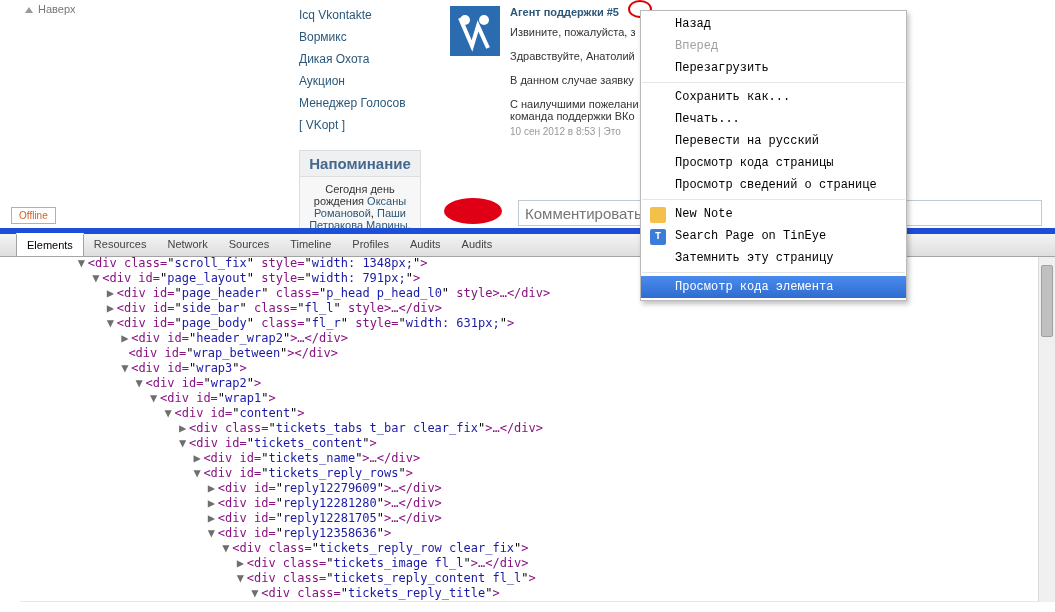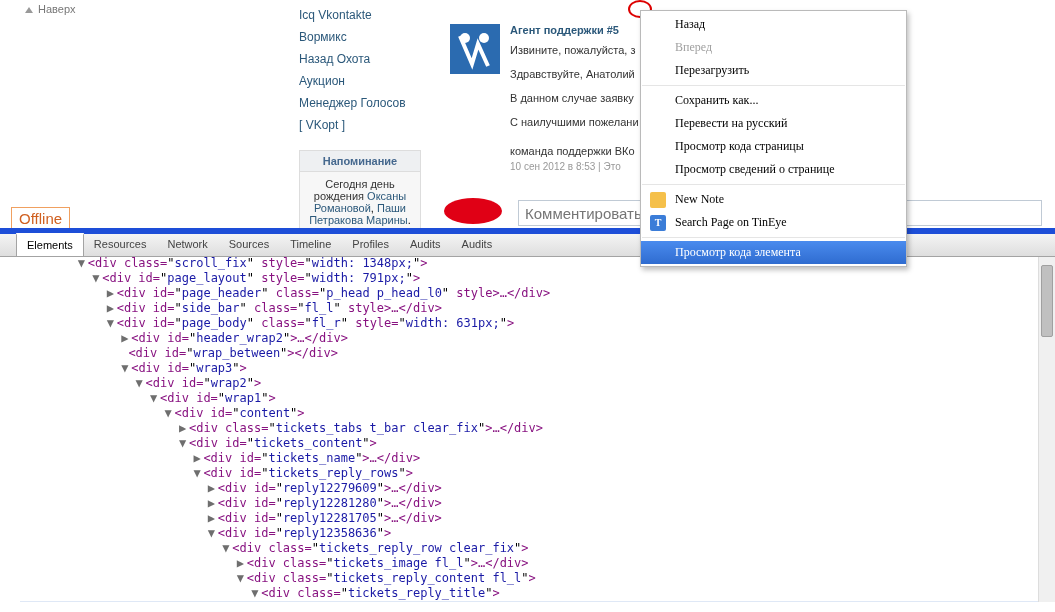--- a/index.html
+++ b/index.html
@@ -1,38 +1,38 @@
 <!DOCTYPE html>
 <html><head>
 <meta charset="utf-8">
 <style>
 html,body{margin:0;padding:0;font-family:Tahoma,Arial,sans-serif;font-size:11px;color:#000;background:#fff;overflow:hidden}
 body{width:1055px;height:612px;position:relative}
 .top-area{height:228px;position:relative;background:#fff}
-.offline-badge{position:absolute;left:11px;top:207px;border:1px solid #f0a060;color:#d06020;padding:2px 7px;font-size:15px;background:#fff}
+.offline-badge{position:absolute;left:11px;top:207px;border:1px solid #f0a060;color:#d06020;padding:2px 7px;font-size:10px;background:#fff}
 .naverkh{position:absolute;left:25px;top:3px;color:#777;font-size:11px}
 .naverkh::before{content:"";display:inline-block;width:0;height:0;border-left:4px solid transparent;border-right:4px solid transparent;border-bottom:6px solid #999;margin-right:5px;vertical-align:middle}
 .sidebar-links{position:absolute;left:299px;top:8px;width:140px}
 .sidebar-links a{display:block;color:#2b587a;text-decoration:none;margin-bottom:8px;font-size:12px}
 .sidebar-links a.bracket{color:#2b587a}
 .remind-box{position:absolute;left:299px;top:150px;width:120px;background:#f7f7f7;border:1px solid #ddd;padding:0 0 7px 0;text-align:center;font-size:11px}
-.remind-box h4{margin:0 0 6px 0;background:#eef0f2;border-bottom:1px solid #ddd;padding:4px 0;font-weight:bold;color:#45688e;font-size:11px}
+.remind-box h4{margin:0 0 6px 0;background:#eef0f2;border-bottom:1px solid #ddd;padding:4px 0;font-weight:bold;color:#45688e;font-size:15px}
 .remind-box span{color:#333}
 .remind-box a{color:#2b587a;text-decoration:none}
-.msg-block{position:absolute;left:450px;top:24px;right:0;display:flex}
+.msg-block{position:absolute;left:450px;top:6px;right:0;display:flex}
 .avatar{width:50px;height:50px;background:#2b6bb0;margin-right:10px;position:relative;flex-shrink:0}
 .avatar-inner{position:absolute;width:100%;height:100%}
 .msg-body{flex:1;font-size:11px;color:#333}
 .msg-title{color:#2b587a;font-weight:bold;font-size:11px;margin-bottom:8px}
 .msg-line{margin-bottom:12px;color:#333}
 .msg-meta{color:#999;font-size:10px;margin-top:1px}
 .red-circle{position:absolute;left:628px;top:0;width:20px;height:14px;border:2px solid #d00;border-radius:50%}
 .red-oval{position:absolute;left:444px;top:198px;width:58px;height:26px;background:#e00015;border-radius:50%}
 .comment-input{position:absolute;left:518px;top:200px;width:510px;height:20px;border:1px solid #c0cad5;padding:2px 6px;color:#999;font-size:15px}
-.ctx-menu{position:absolute;left:640px;top:10px;width:265px;background:#fff;border:1px solid #bababa;box-shadow:2px 3px 5px rgba(0,0,0,0.25);z-index:100;padding:2px 0;font-family:Liberation Serif, serif;font-size:12px}
+.ctx-menu{position:absolute;left:640px;top:10px;width:265px;background:#fff;border:1px solid #bababa;box-shadow:2px 3px 5px rgba(0,0,0,0.25);z-index:100;padding:2px 0;font-family:Liberation Mono, monospace;font-size:12px}
 .ctx-item{padding:4px 28px 4px 34px;color:#000;position:relative;white-space:nowrap}
 .ctx-item.disabled{color:#a0a0a0}
 .ctx-item.hl{background:#3874d6;background:linear-gradient(#4a8bee,#2f6cd0);color:#fff}
 .ctx-sep{height:1px;background:#e5e5e5;margin:3px 1px}
 .ctx-item .chev{position:absolute;right:10px;top:7px;width:0;height:0;border-top:4px solid transparent;border-bottom:4px solid transparent;border-left:4px solid #555}
 .ctx-icon{position:absolute;left:9px;top:4px;width:16px;height:16px}
 .icon-clearly{background:radial-gradient(#888 30%,transparent 31%),#eee;border-radius:3px}
 .icon-evernote{background:#6fbf4a;border-radius:3px}
 .icon-note{background:#f5c04a;border-radius:2px}
 .icon-tineye{background:#3b7dd8;color:#fff;text-align:center;font-weight:bold;line-height:16px;font-size:10px;border-radius:2px}
@@ -57,21 +57,21 @@
 </head>
 <body>
 
 <div class="top-area">
   <div class="naverkh">Наверх</div>
   <div class="offline-badge">Offline</div>
 
   <div class="sidebar-links">
     <a>Icq Vkontakte</a>
     <a>Вормикс</a>
-    <a>Назад Охота</a>
+    <a>Дикая Охота</a>
     <a>Аукцион</a>
     <a>Менеджер Голосов</a>
     <a class="bracket">[ VKopt ]</a>
   </div>
 
   <div class="remind-box">
     <h4>Напоминание</h4>
     <span>Сегодня </span><span>день рождения</span>
     <a>Оксаны Романовой</a>,
     <a>Паши Петракова</a>
@@ -86,42 +86,44 @@
           <path d="M10 12 L22 40 L28 20 L38 42" stroke="#fff" stroke-width="4" fill="none"></path>
           <circle cx="15" cy="14" r="5" fill="#fff"></circle>
           <circle cx="34" cy="14" r="5" fill="#fff"></circle>
         </svg>
     </div>
     <div class="msg-body">
       <div class="msg-title">Агент поддержки #5</div>
       <div class="msg-line">Извините, пожалуйста, з</div>
       <div class="msg-line">Здравствуйте, Анатолий</div>
       <div class="msg-line">В данном случае заявку</div>
-      <div class="msg-line" style="margin-bottom:17px">С наилучшими пожелани</div>
+      <div class="msg-line" style="margin-bottom:0">С наилучшими пожелани</div>
       <div class="msg-line" style="margin-bottom:4px">команда поддержки ВКо</div>
       <div class="msg-meta">10 сен 2012 в 8:53 | Это</div>
     </div>
   </div>
   <div class="red-circle"></div>
   <div class="red-oval"></div>
   <input class="comment-input" placeholder="Комментировать.." style="">
 </div>
 
 <div class="ctx-menu">
   <div class="ctx-item">Назад</div>
   <div class="ctx-item disabled">Вперед</div>
   <div class="ctx-item">Перезагрузить</div>
   <div class="ctx-sep"></div>
   <div class="ctx-item">Сохранить как...</div>
+  <div class="ctx-item">Печать...</div>
   <div class="ctx-item">Перевести на русский</div>
   <div class="ctx-item">Просмотр кода страницы</div>
   <div class="ctx-item">Просмотр  сведений о странице</div>
   <div class="ctx-sep"></div>
   <div class="ctx-item"><span class="ctx-icon icon-note"></span><span>New Note</span></div>
   <div class="ctx-item"><span class="ctx-icon icon-tineye">T</span><span>Search Page on TinEye</span></div>
+  <div class="ctx-item">Затемнить эту страницу</div>
   <div class="ctx-sep"></div>
   <div class="ctx-item hl">Просмотр кода элемента</div>
 </div>
 
 <div class="tb-square"></div>
 <div class="devtools">
   <div class="dt-tabs">
     <div class="dt-tab first active">Elements</div>
     <div class="dt-tab">Resources</div>
     <div class="dt-tab">Network</div>

